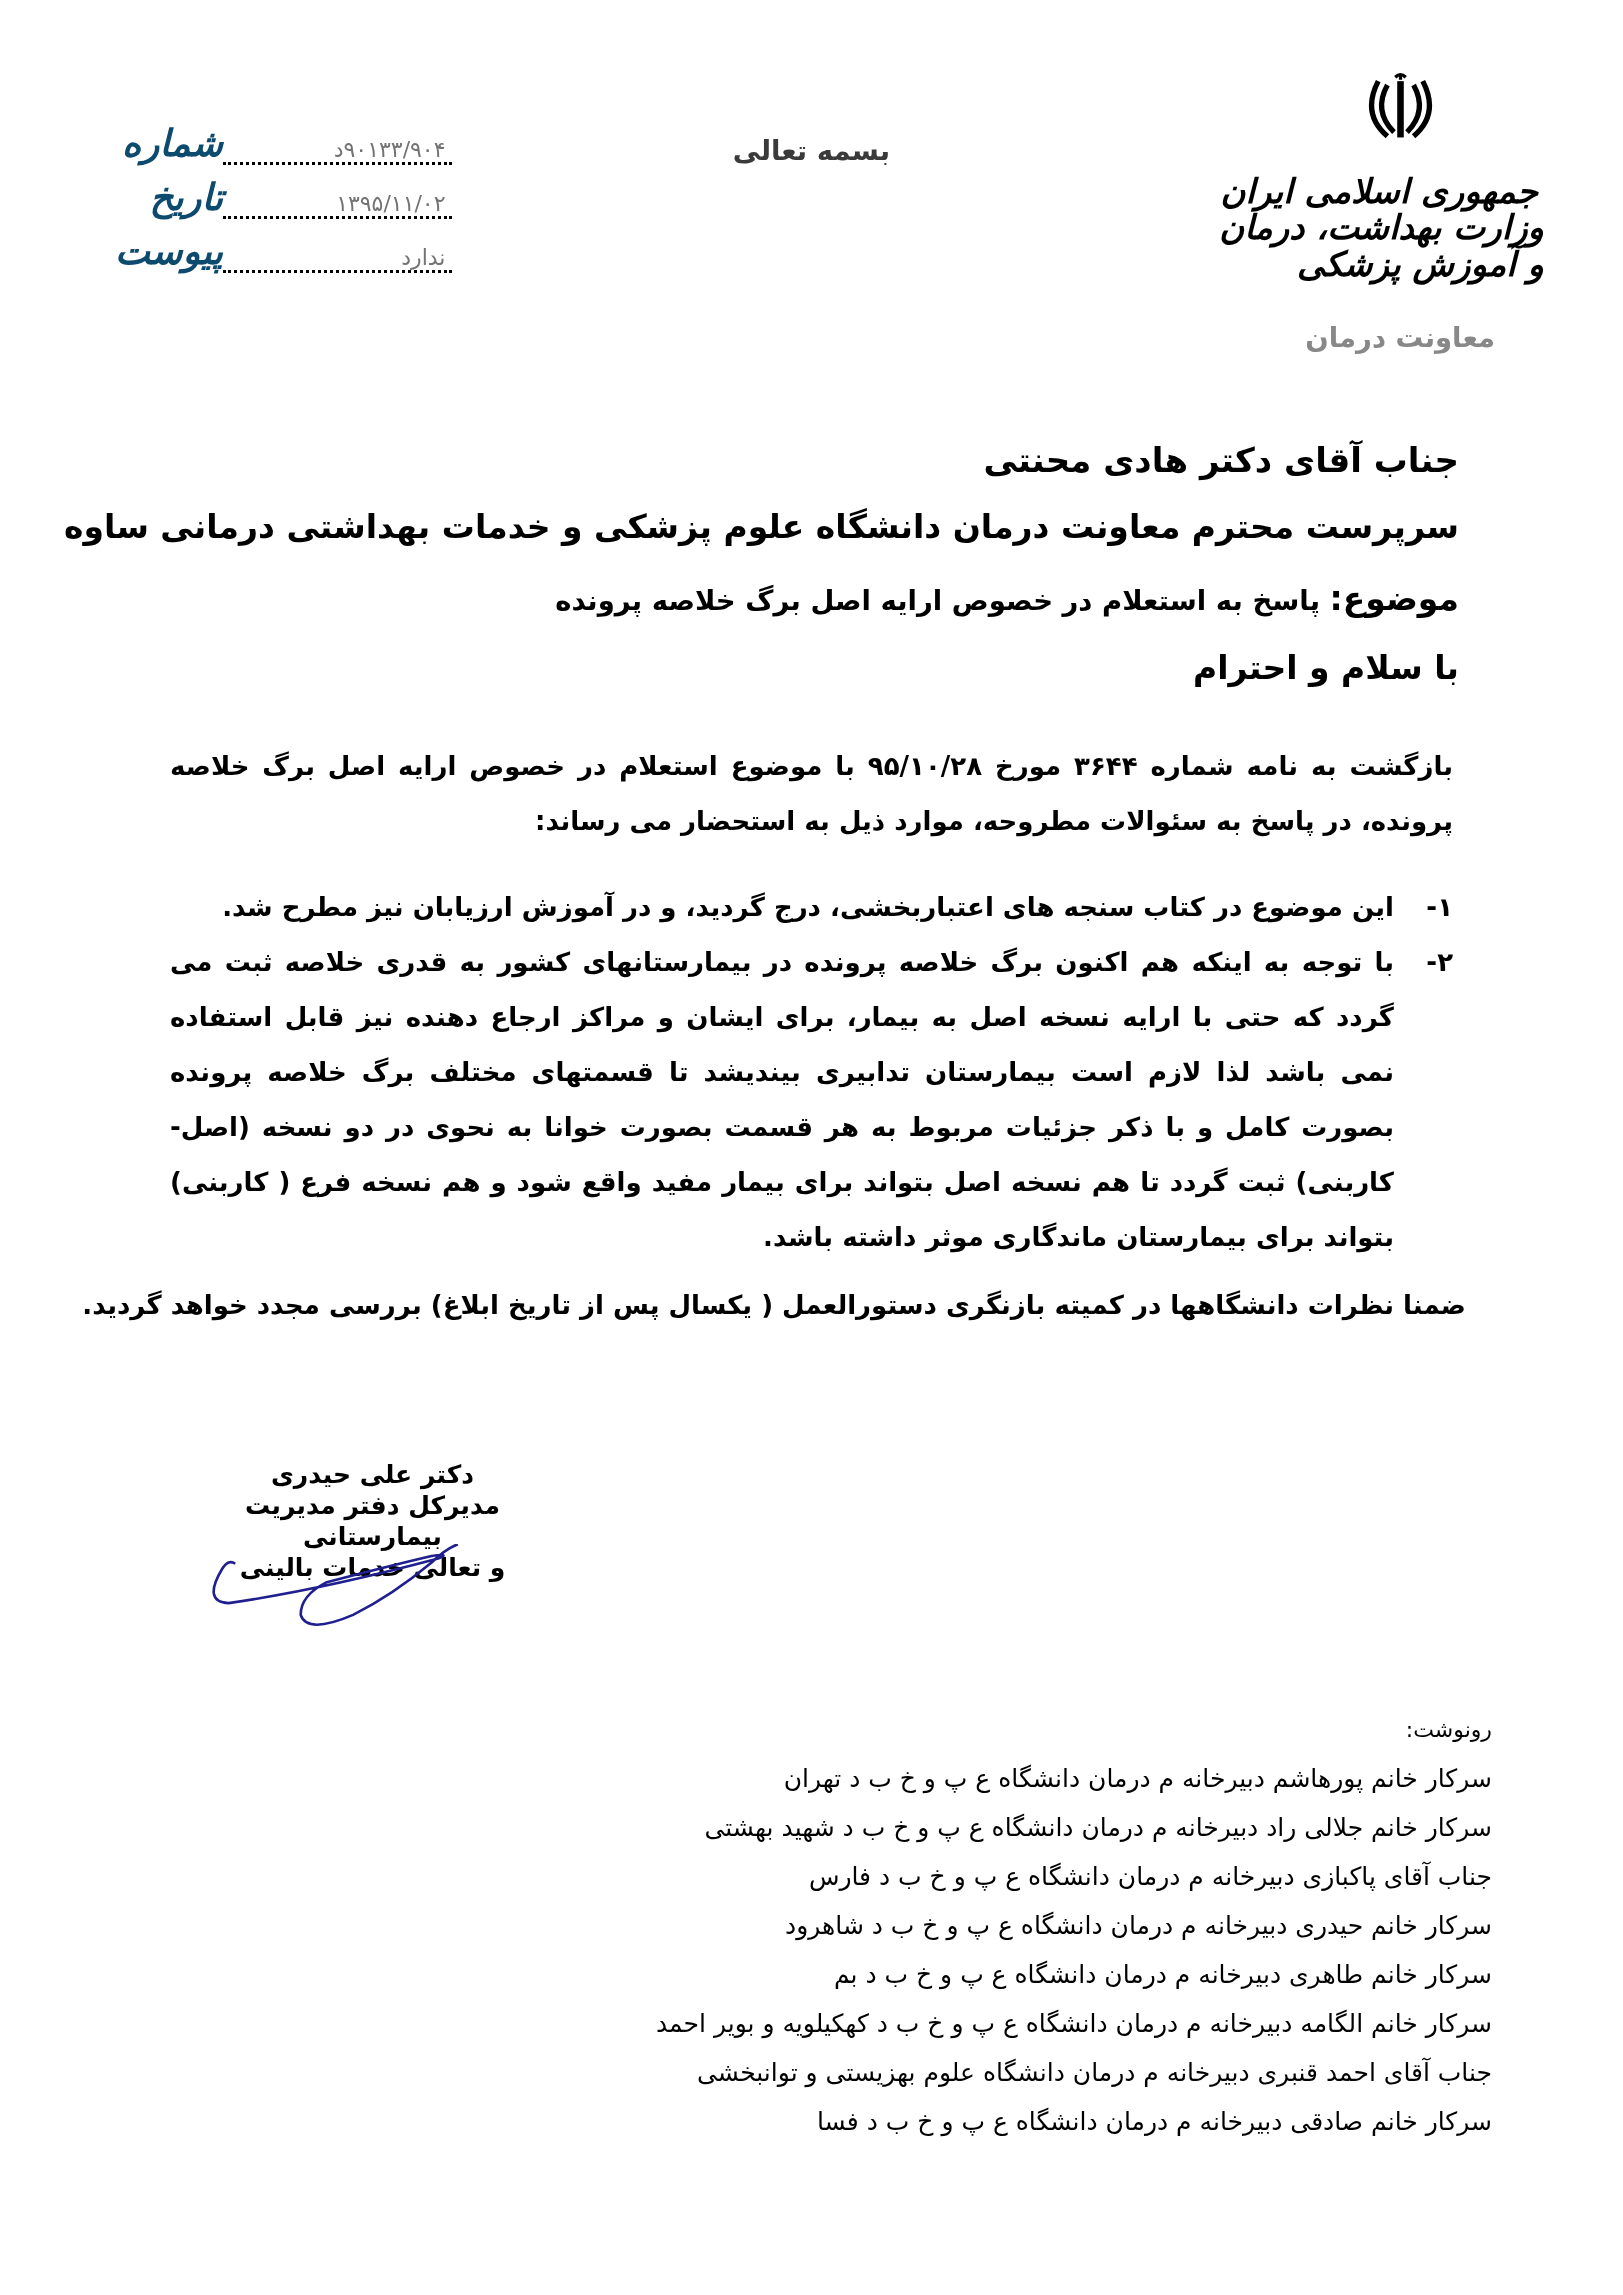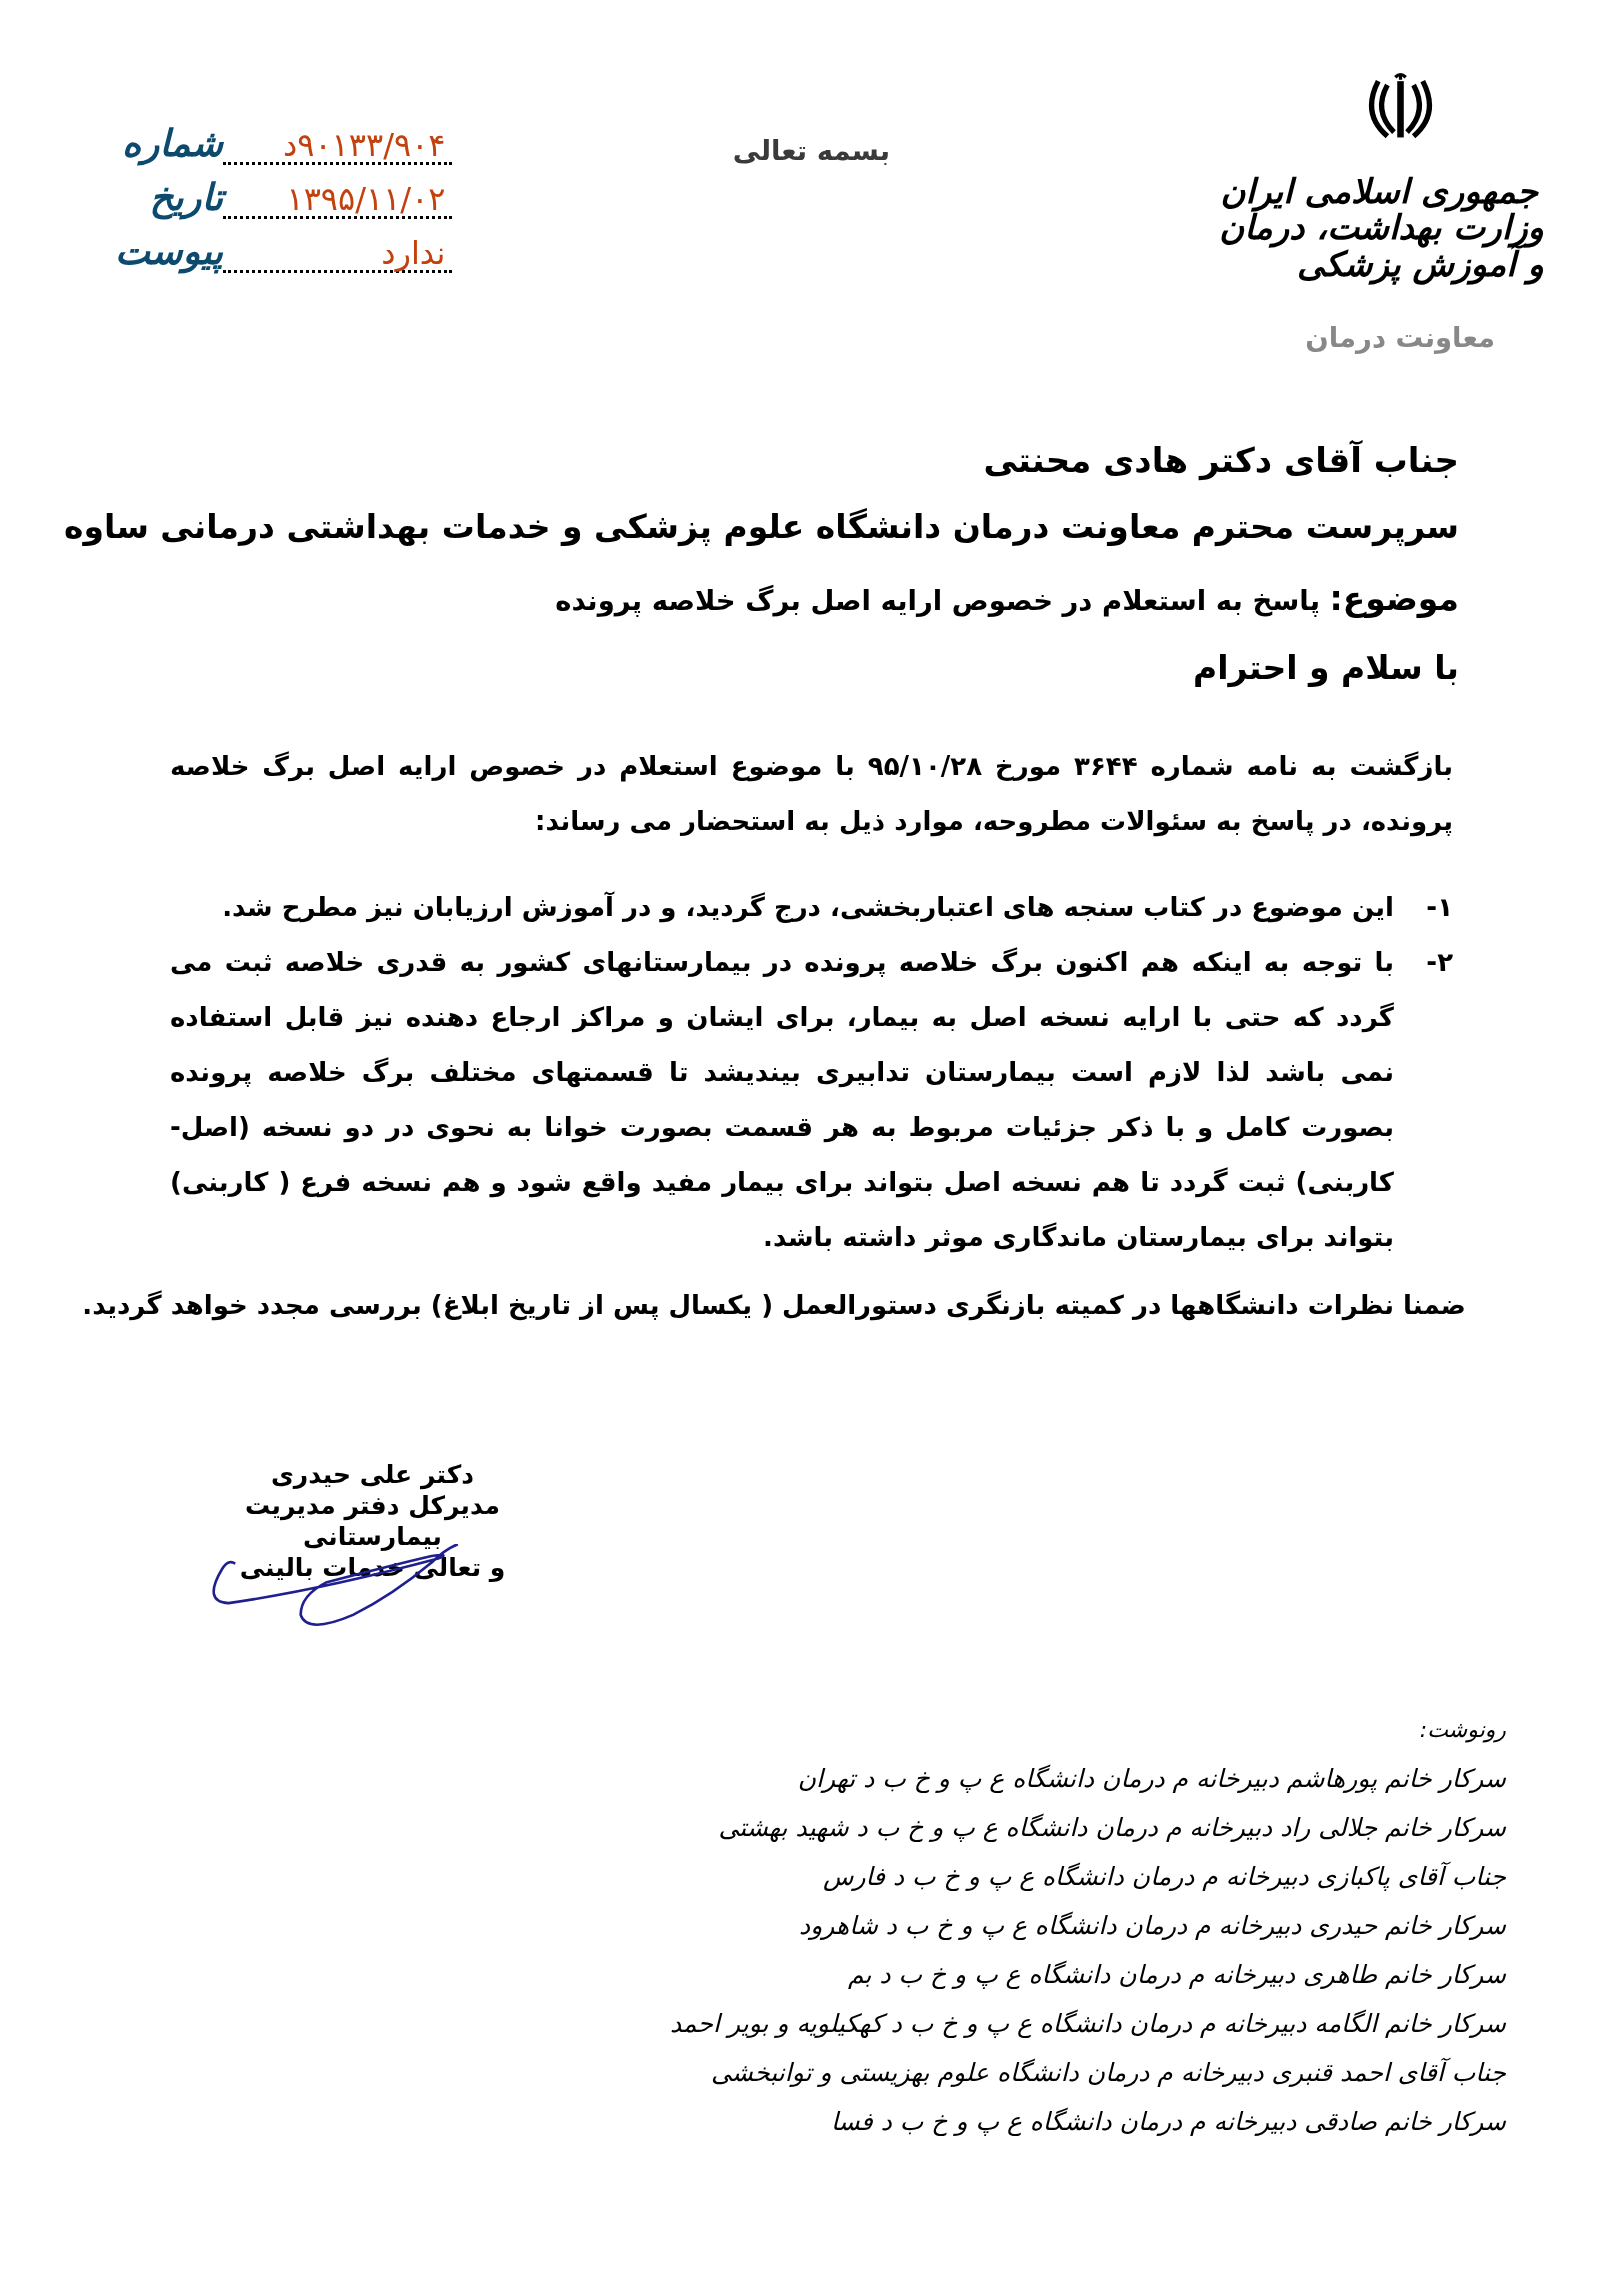--- a/index.html
+++ b/index.html
@@ -7,21 +7,21 @@
       width: 1623px; height: 2295px; position: relative; overflow: hidden;
       font-family: "DejaVu Sans", sans-serif; color: #000;
     }
     .rtl { direction: rtl; unicode-bidi: embed; }
     .abs { position: absolute; }
 
     
     .meta { left: 151px; top: 111px; width: 301px; }
     .meta-row { display: flex; flex-direction: row-reverse; align-items: flex-end; height: 54px; }
     .meta-label { font-family: "DejaVu Serif", serif; font-weight: bold; font-style: italic; font-size: 37px; color: #0c4a6e; width: 72px; text-align: right; }
-    .meta-value { flex: 1; font-size: 32px; color: #c2410c; border-bottom: 3.9px dotted #000; text-align: right; padding-right: 6.5px; padding-bottom: 1.3px; line-height: 1; }
+    .meta-value { flex: 1; font-size: 22px; color: #737373; border-bottom: 3.9px dotted #000; text-align: right; padding-right: 6.5px; padding-bottom: 1.3px; line-height: 1; }
 
     .bismillah { left: 707px; top: 134px; width: 209px; text-align: center; font-weight: bold; font-size: 27.5px; color: #3a3a3a; }
 
     
     .emblem { left: 1361px; top: 72px; width: 79px; height: 72px; }
     .ministry1 { right: 85px; top: 147px; font-family: "DejaVu Serif", serif; font-style: italic; font-weight: bold; font-size: 34px; margin-top: 24px; }
     .ministry2 { right: 79px; top: 209px; font-family: "DejaVu Serif", serif; font-style: italic; font-weight: bold; font-size: 34px; width: 340px; text-align: right; line-height: 1.1; }
     .deputy { right: 128px; top: 321px; font-weight: bold; font-size: 27.5px; color: #888; }
 
     
@@ -38,21 +38,21 @@
     .li { display: flex; flex-direction: row; }
     .li-num { width: 59px; flex: none; }
     .li-text { flex: 1; text-align: justify; }
     .final { top: 1290px; right: 157px; font-size: 26px; font-weight: bold; }
 
     
     .sig { left: 196px; top: 1459px; width: 353px; text-align: center; font-weight: bold; font-size: 25px; line-height: 31px; }
     .sig-svg { left: 209px; top: 1544px; }
 
     
-    .cc { right: 117px; top: 1705px; font-size: 25px; line-height: 49px; text-align: right; font-style: italic; }
+    .cc { right: 131px; top: 1705px; font-size: 25px; line-height: 49px; text-align: right; }
     .cc-title { font-size: 22px; margin-bottom: 0; }
   </style>
 </head>
 <body>
 
 <div class="abs meta rtl">
   <div class="meta-row">
     <span class="meta-label">شماره</span>
     <span class="meta-value">۹۰۱۳۳/۹۰۴د</span>
   </div>

